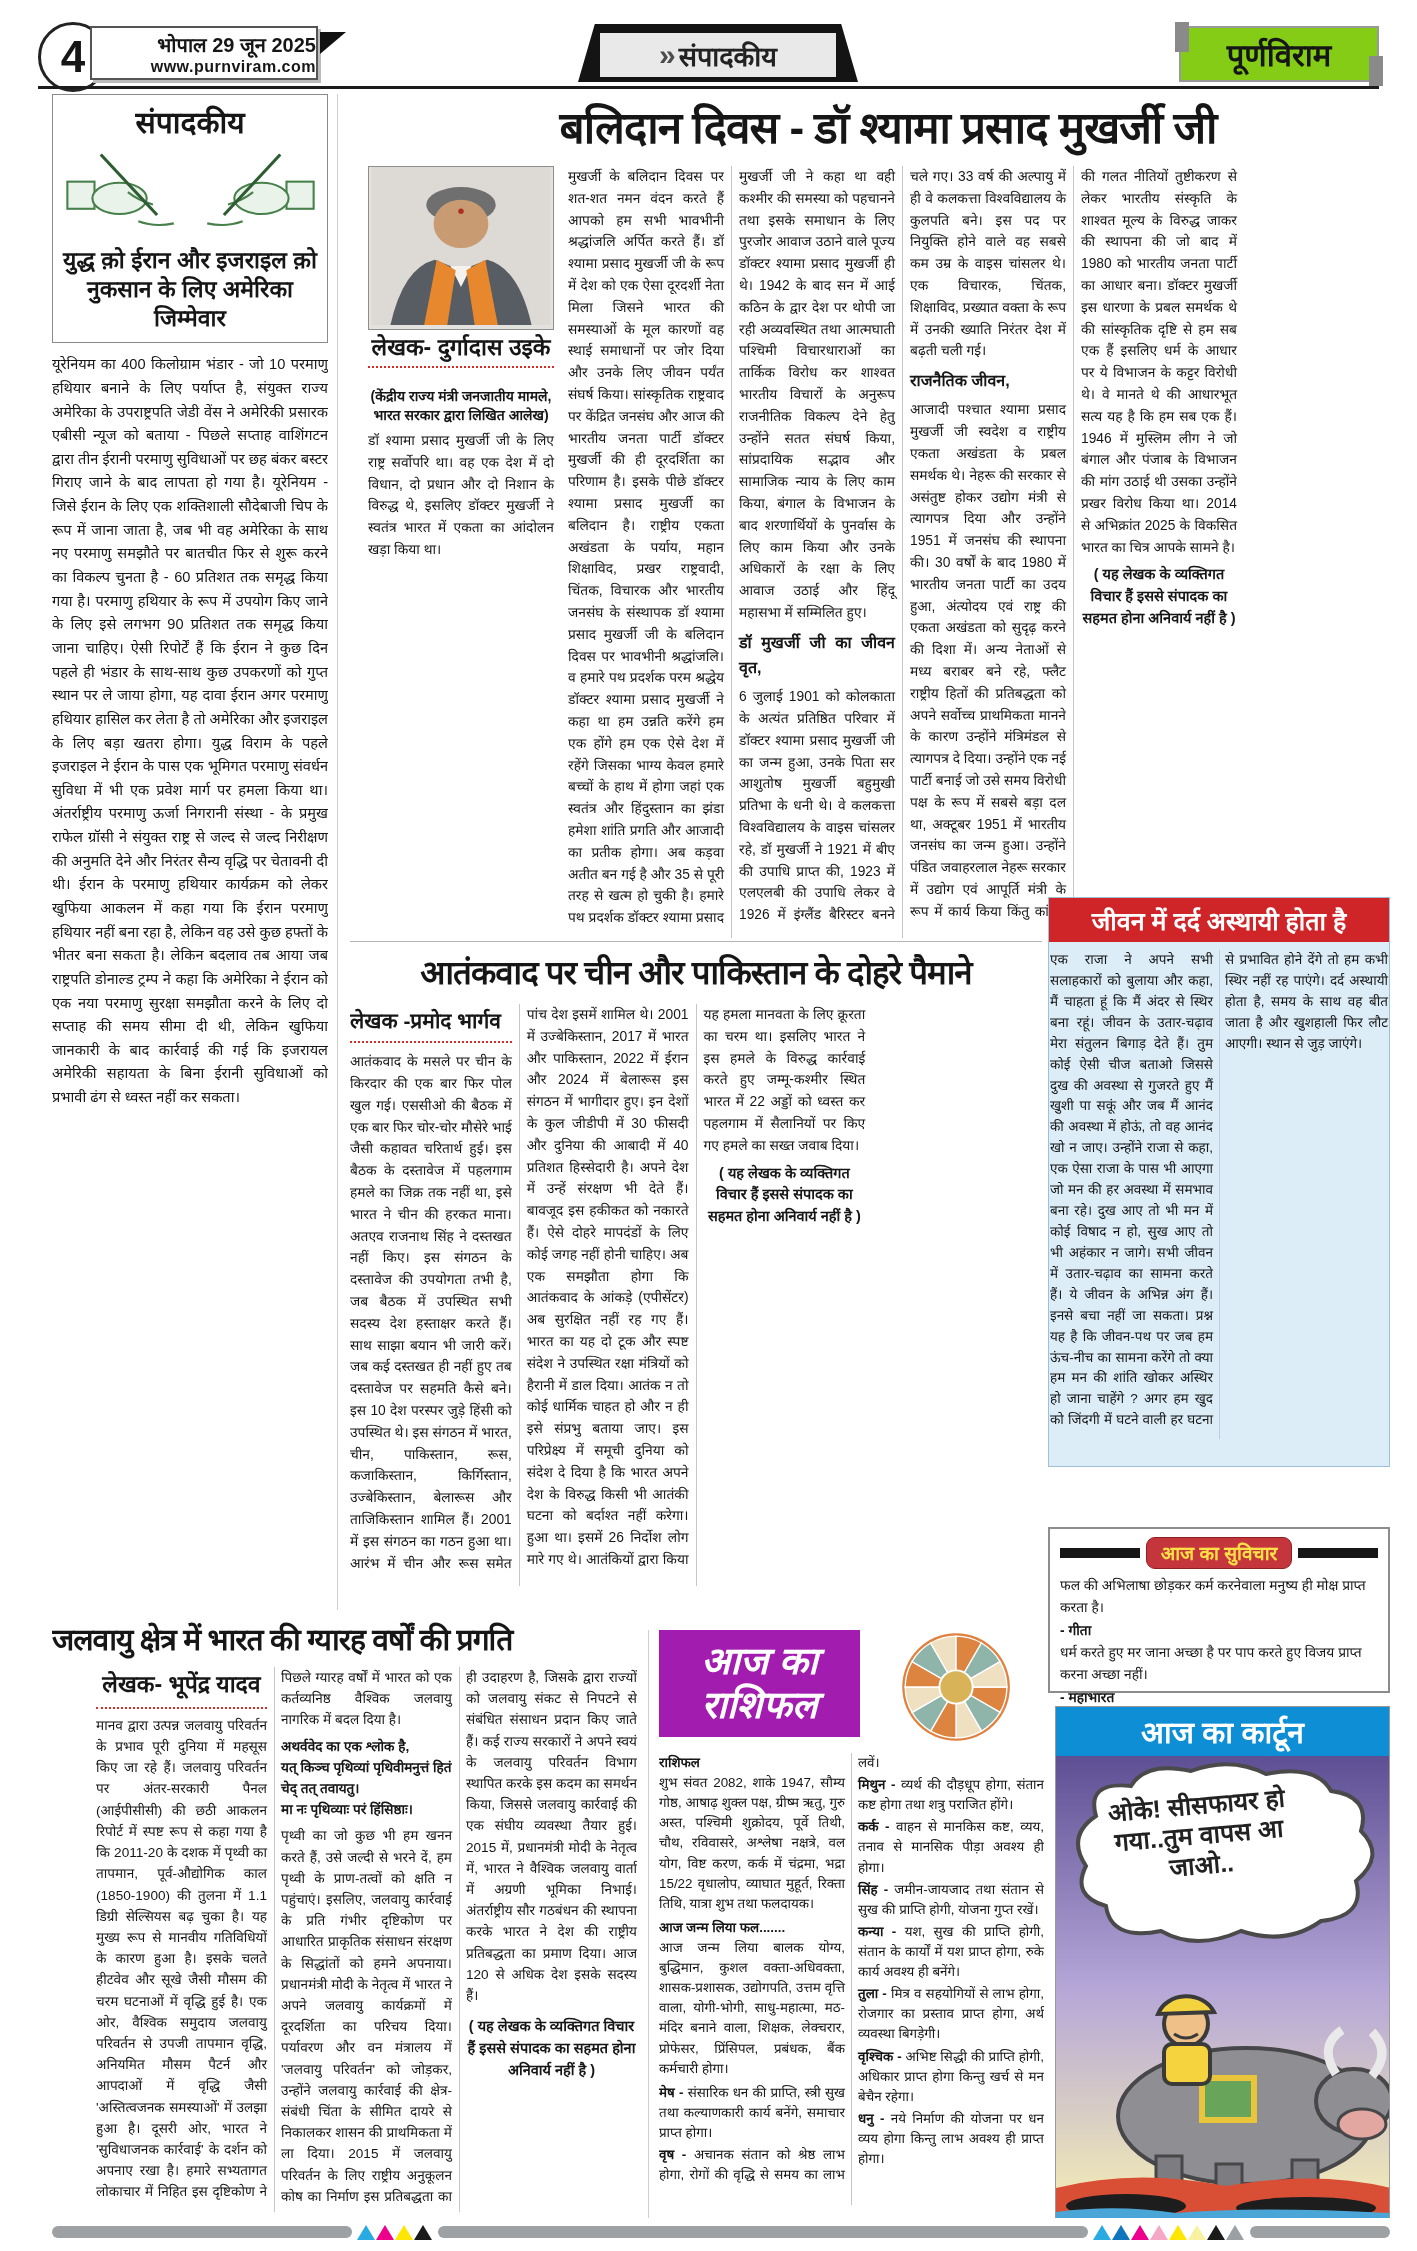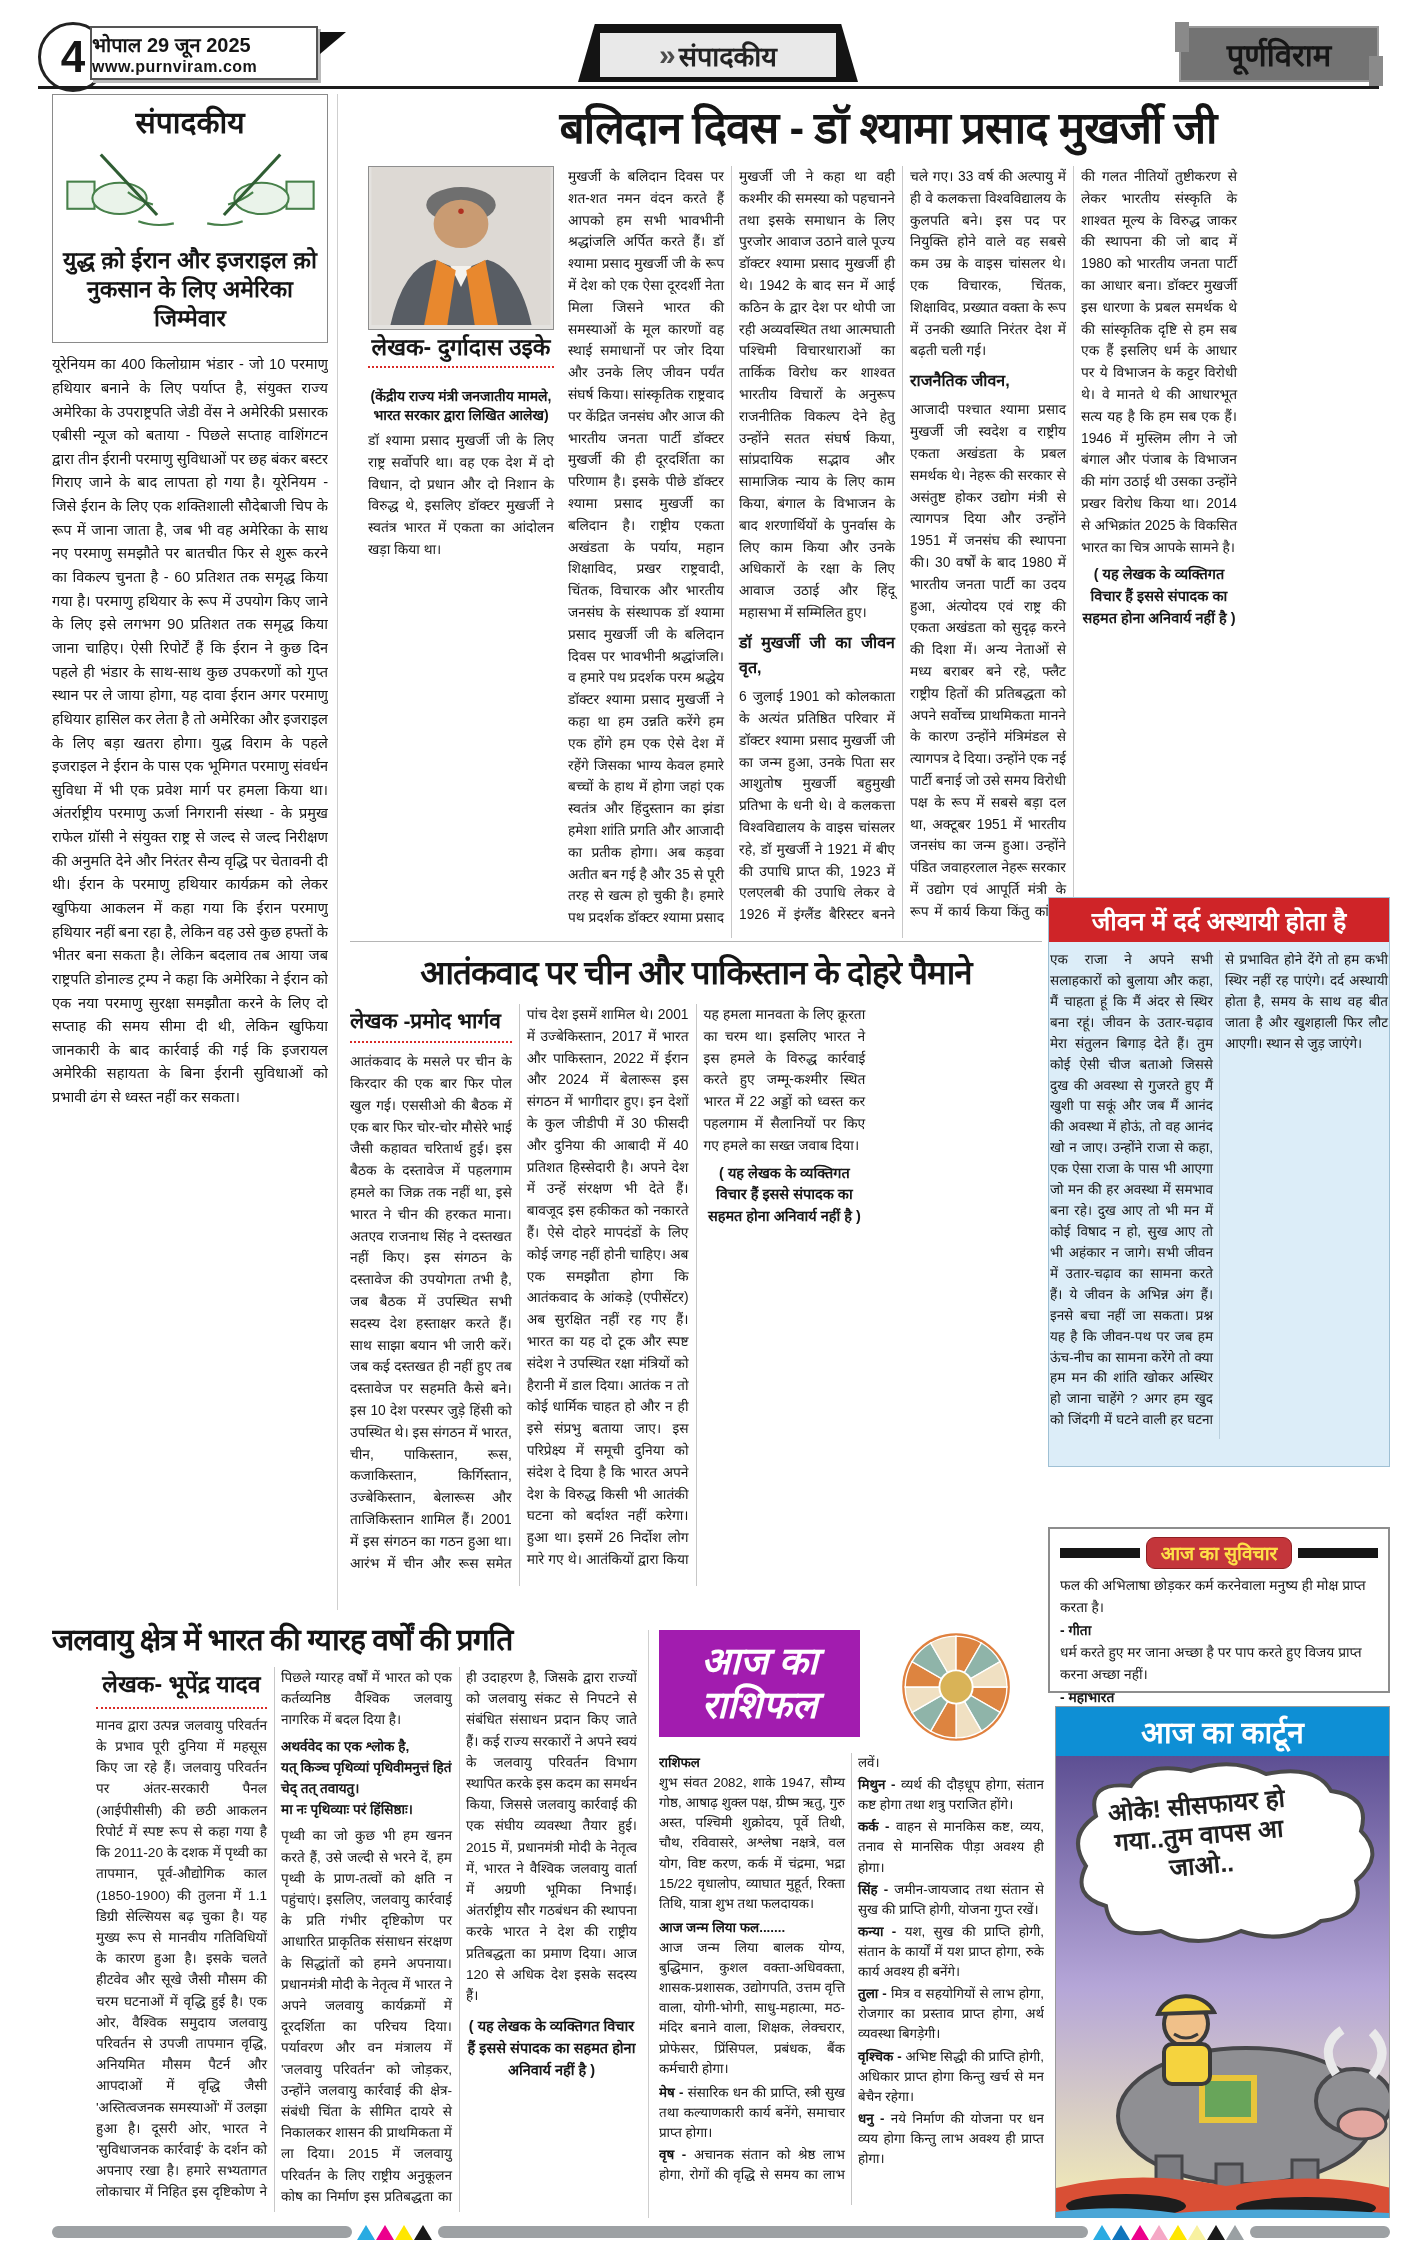--- a/index.html
+++ b/index.html
@@ -5,33 +5,33 @@
   html,body{margin:0;padding:0;background:#f2f2f2;}
   .page{position:relative;width:1417px;height:2251px;background:#fff;margin:0 auto;
         font-family:"Liberation Sans",sans-serif;color:#161616;overflow:hidden;}
   .abs{position:absolute;}
   
   .hdr{left:38px;top:24px;width:1341px;height:58px;}
   .pgnum{position:absolute;left:0;top:-2px;width:64px;height:64px;border:3px solid #222;
          border-radius:50%;display:flex;align-items:center;justify-content:center;
          font-size:44px;font-weight:bold;background:#fff;}
   .datebox{position:absolute;left:52px;top:2px;width:228px;height:54px;border:2px solid #555;
-           background:#fff;box-shadow:3px 3px 0 #bbb;text-align:left;padding-top:3px;box-sizing:border-box;}
+           background:#fff;box-shadow:3px 3px 0 #bbb;text-align:right;padding-top:3px;box-sizing:border-box;}
   .datebox .d1{font-size:20px;font-weight:bold;}
   .datebox .d2{font-size:16px;font-weight:bold;letter-spacing:.5px;}
   .dateflag{position:absolute;left:282px;top:8px;width:0;height:0;border-top:22px solid #111;
             border-right:26px solid transparent;}
   .secwrap{position:absolute;left:540px;top:0;width:280px;height:58px;}
   .secblack{position:absolute;left:0;top:0;width:100%;height:100%;background:#141414;
             clip-path:polygon(6% 0,94% 0,100% 100%,0 100%);}
   .secinner{position:absolute;left:22px;top:9px;right:22px;bottom:5px;background:#e9e9e9;
             display:flex;align-items:center;justify-content:center;font-size:27px;font-weight:bold;color:#222;}
   .secinner .chev{color:#4c4c4c;font-size:30px;margin-right:6px;letter-spacing:-3px;}
   .mast{position:absolute;right:0;top:2px;width:196px;height:52px;border:2px solid #999;
-        background:#737373;display:flex;align-items:center;justify-content:center;
+        background:#84cc16;display:flex;align-items:center;justify-content:center;
         font-size:31px;font-weight:bold;}
   .mast:before,.mast:after{content:"";position:absolute;background:#8a8a8a;}
   .mast:before{left:-6px;top:-6px;width:14px;height:30px;}
   .mast:after{right:-6px;bottom:-6px;width:14px;height:30px;}
   .toprule{left:38px;top:86px;width:1341px;border-top:3px solid #1c1c1c;}
   
   .bt{font-size:13.8px;line-height:1.58;text-align:justify;}
   .bt p{margin:0 0 6px 0;}
   .colrule{column-gap:15px;column-rule:1px solid #c7c7c7;column-fill:auto;}
   .subhead{font-weight:bold;font-size:16px;margin:8px 0 4px;}

